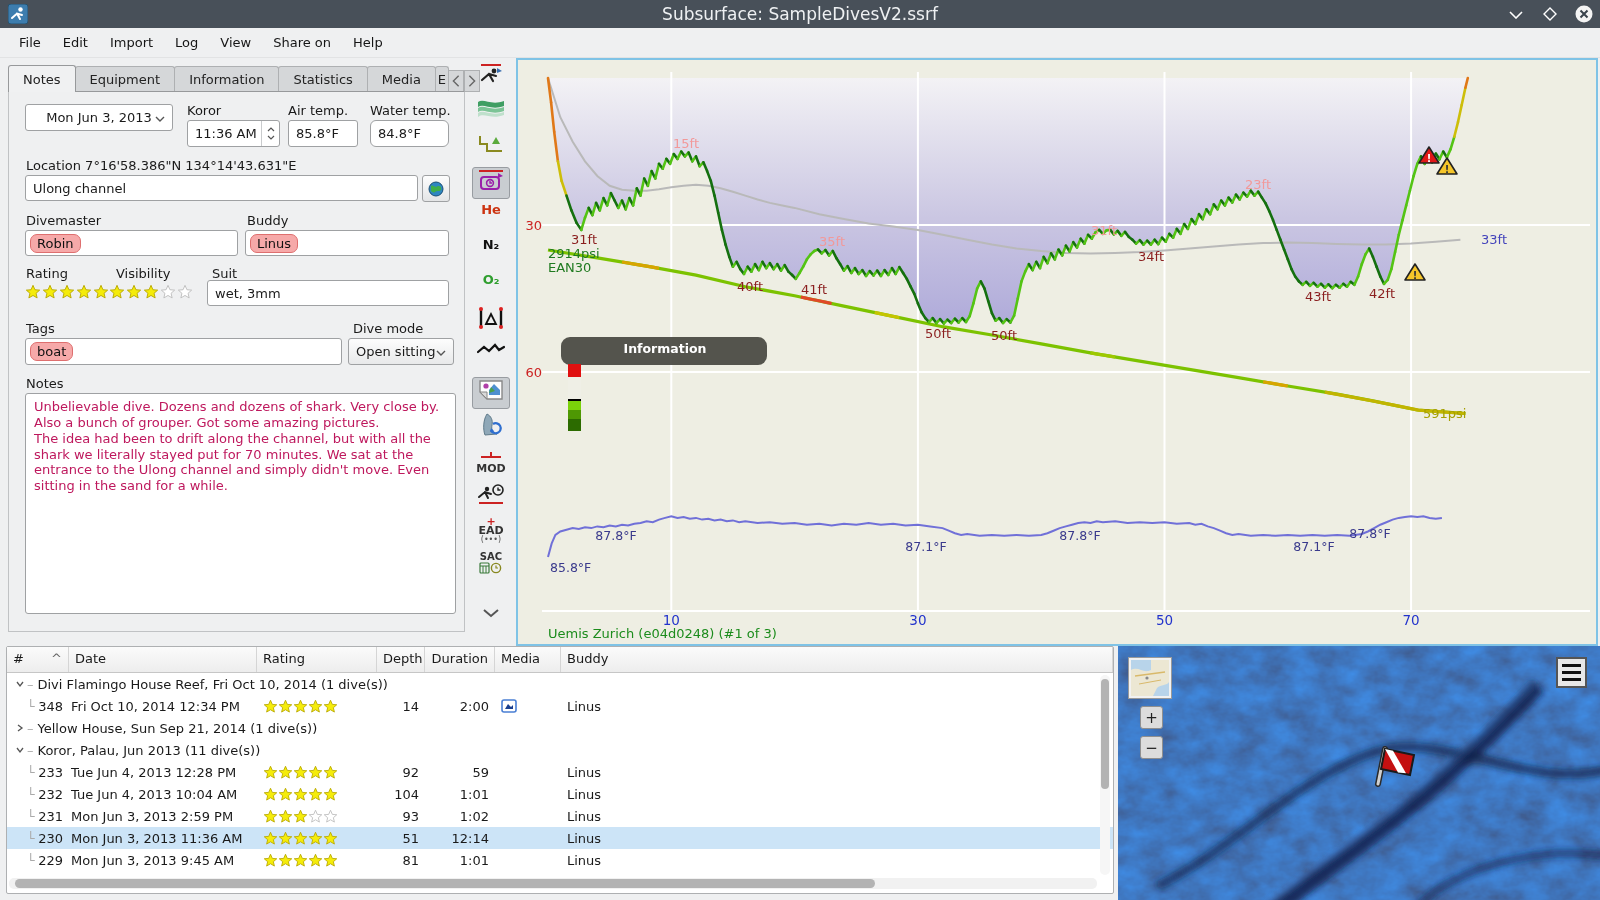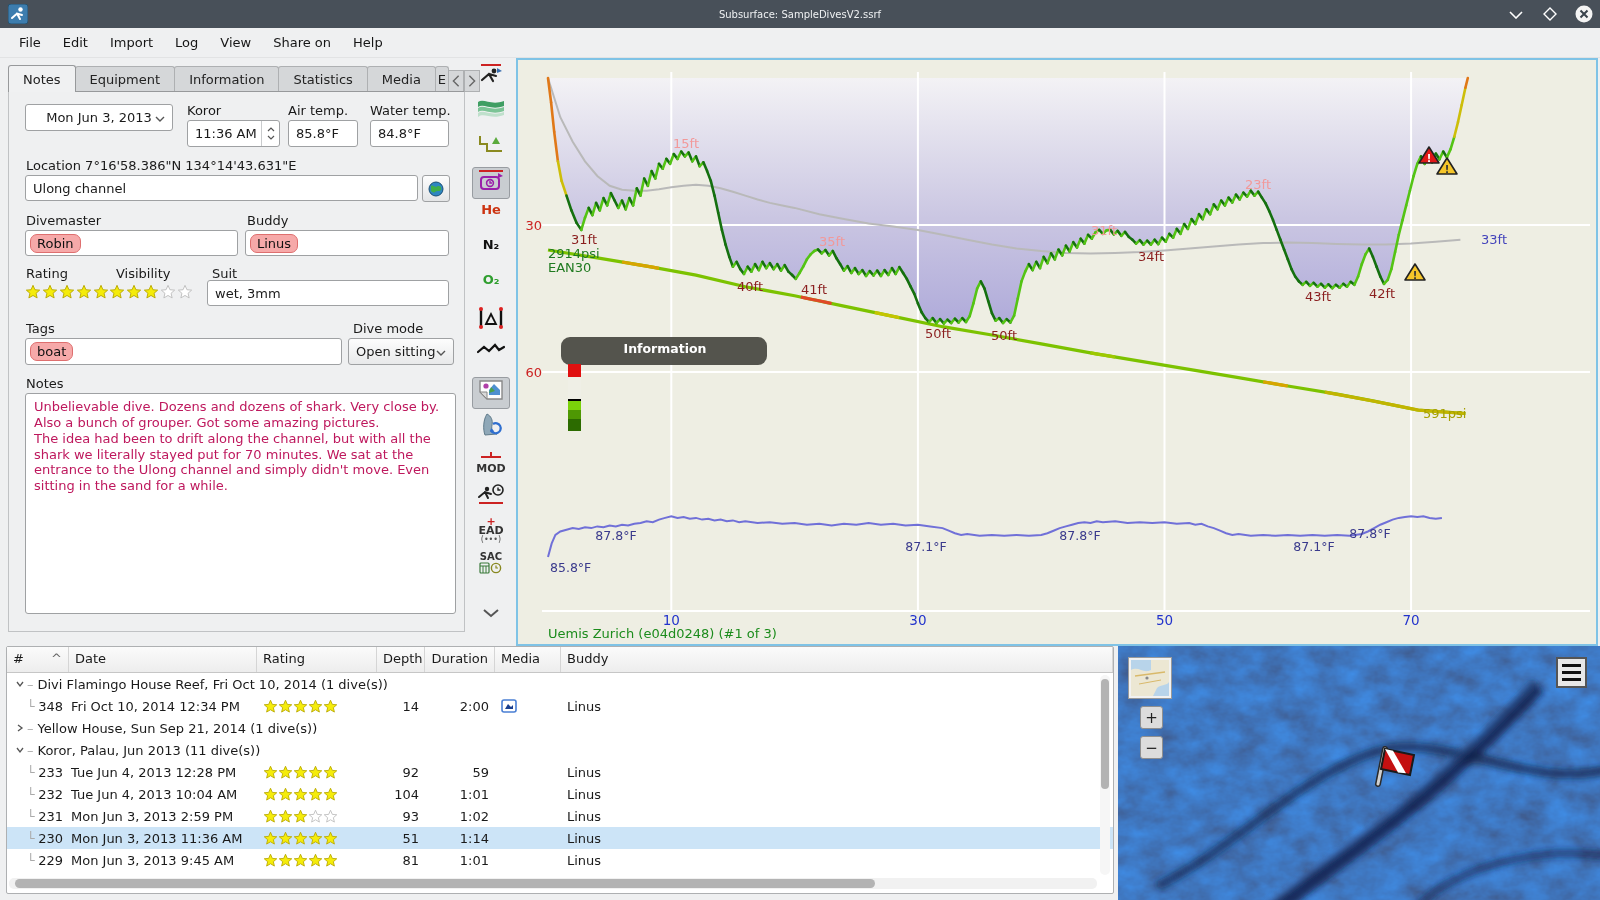--- a/index.html
+++ b/index.html
@@ -2,21 +2,21 @@
 <html><head>
 <meta charset="utf-8">
 <style>
   * { margin:0; padding:0; box-sizing:border-box; }
   html,body { width:1600px; height:900px; overflow:hidden; }
   body { position:relative; background:#eff0f1; font-family:"DejaVu Sans","Liberation Sans",sans-serif; font-size:13px; color:#1a1a1a; }
 
   
   .titlebar { position:absolute; left:0; top:0; width:1600px; height:28px; background:#485059; display:flex; align-items:center; }
   .titlebar .app-icon { position:absolute; left:8px; top:4px; width:20px; height:20px; }
-  .titlebar .title { width:100%; text-align:center; color:#eef0f2; font-size:10px; }
+  .titlebar .title { width:100%; text-align:center; color:#eef0f2; font-size:17px; }
   .win-controls { position:absolute; right:6px; top:0; height:28px; display:flex; align-items:center; gap:14px; }
   .win-btn { width:20px; height:20px; display:flex; align-items:center; justify-content:center; cursor:default; }
 
   
   .menubar { position:absolute; left:0; top:28px; width:1600px; height:30px; background:#eff0f1; display:flex; align-items:center; padding-left:8px; border-bottom:1px solid #e2e3e4; }
   .menu-item { padding:4px 11px; font-size:13px; color:#151515; }
 
   
   .tabbar { position:absolute; left:8px; top:65px; width:457px; height:27px; display:flex; align-items:flex-end; }
   .tab { height:26px; padding:0 14px; display:flex; align-items:center; justify-content:center; font-size:13px; background:#d5d7d9; border:1px solid #aeb0b2; border-bottom:none; border-radius:3px 3px 0 0; margin-right:-1px; color:#222; }
@@ -150,21 +150,21 @@
           <path d="M1,4 L4,1 L7,4" stroke="#555" stroke-width="1.2" fill="none"></path>
         </svg>
       <svg width="8" height="5" viewBox="0 0 8 5">
           <path d="M1,1 L4,4 L7,1" stroke="#555" stroke-width="1.2" fill="none"></path>
         </svg>
     </div>
   </div>
   <div class="finput" style="left:279px; top:28px; width:70px;">
       <span>85.8°F</span>
     </div>
-  <div class="finput" style="left:361px; top:28px; width:79px;">
+  <div class="finput" style="left:361px; top:28px; width:79px;border-radius:6px;">
       <span>84.8°F</span>
     </div>
 
   <div class="flabel" style="left:17px; top:66px;">Location 7°16'58.386"N 134°14'43.631"E</div>
   <div class="finput" style="left:16px; top:83px; width:393px; height:26px;">
       <span>Ulong channel</span>
     </div>
   <div class="globe-btn" style="left:413px; top:83px;">
     <svg width="16" height="16" viewBox="0 0 16 16">
         <circle cx="8" cy="8" r="7" fill="#2e86c1" stroke="#1a4f75"></circle>
@@ -847,21 +847,21 @@
             <path d="M12 2l2.9 6.6 7.1.6-5.4 4.7 1.6 7-6.2-3.7-6.2 3.7 1.6-7L2 9.2l7.1-.6z" fill="#f5ec0a" stroke="#b8a800" stroke-width="1.4"></path>
           </svg>
           <svg width="15" height="15" viewBox="0 0 24 24">
             <path d="M12 2l2.9 6.6 7.1.6-5.4 4.7 1.6 7-6.2-3.7-6.2 3.7 1.6-7L2 9.2l7.1-.6z" fill="#f5ec0a" stroke="#b8a800" stroke-width="1.4"></path>
           </svg>
           <svg width="15" height="15" viewBox="0 0 24 24">
             <path d="M12 2l2.9 6.6 7.1.6-5.4 4.7 1.6 7-6.2-3.7-6.2 3.7 1.6-7L2 9.2l7.1-.6z" fill="#f5ec0a" stroke="#b8a800" stroke-width="1.4"></path>
           </svg>
         </div>
         <div class="cell-right">51</div>
-        <div class="cell-right">1:14</div>
+        <div class="cell-right">12:14</div>
         <div></div>
         <div>Linus</div>
       </div>
       <div class="dl-grid dl-row">
         <div class="cell-right">
           <span class="tree-dash">└</span>
           <span style="margin-left:auto;">229</span>
         </div>
         <div style="padding-left:2px;">Mon Jun 3, 2013 9:45 AM</div>
         <div>

